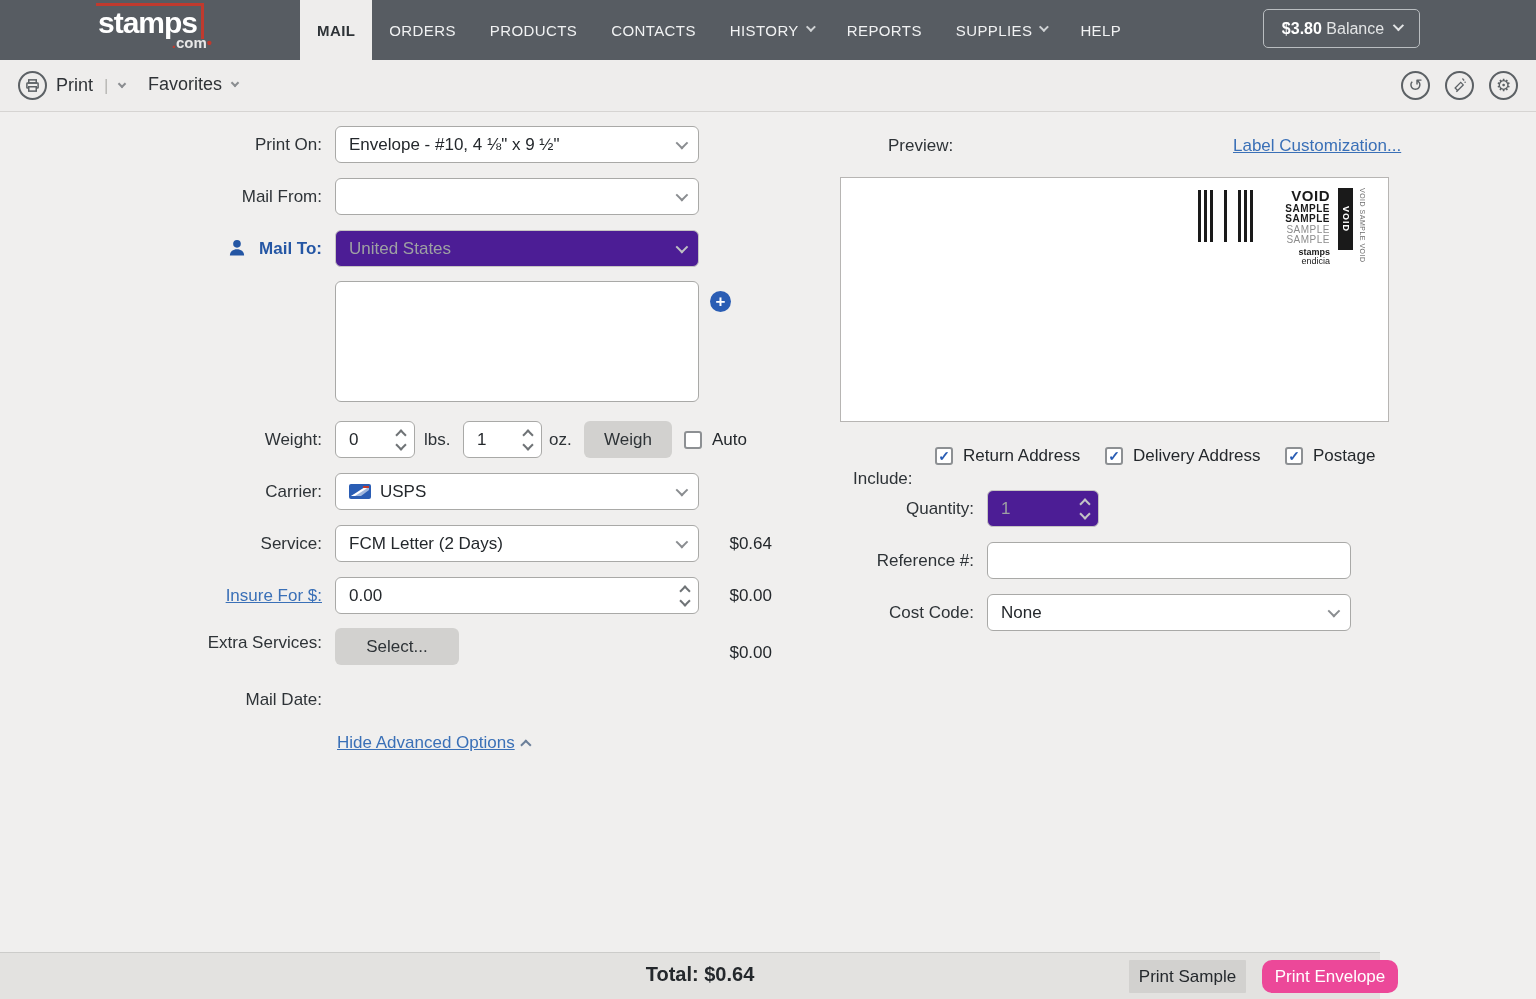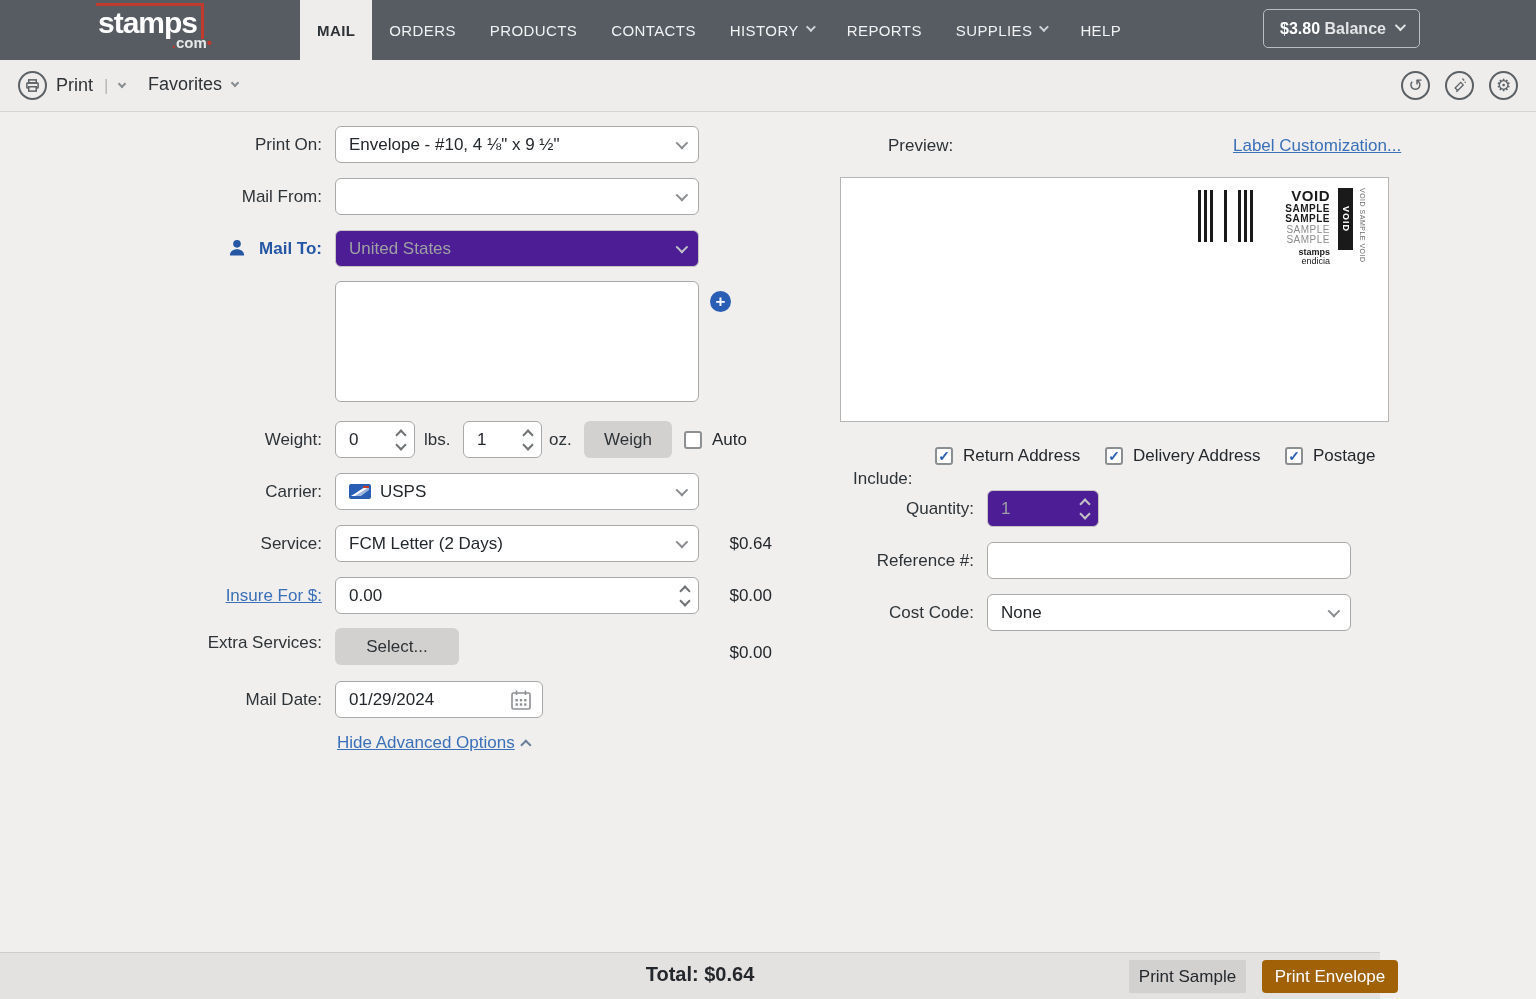--- a/index.html
+++ b/index.html
@@ -14,21 +14,21 @@
   .logo .l1 .redbox { border-top:3px solid #c03a2e; border-right:3px solid #c03a2e; padding:0 4px 0 2px; }
   .logo .l2 { color:#e8e8e8; font-size:15px; font-weight:700; text-align:right; margin-top:-4px; padding-right:14px; }
   .logo .l2 .reddot { color:#c03a2e; }
   .navitems { position:absolute; left:300px; top:0; height:60px; display:flex; }
   .navitem { height:60px; display:flex; align-items:center; gap:7px; padding:0 17px; color:#f1f2f3; font-size:15px; letter-spacing:0.4px; cursor:pointer; }
   .navitem.active { background:#eeedec; color:#2e3337; font-weight:700;text-align:right; }
   .chev { display:inline-block; width:8px; height:8px; border-right:2px solid currentColor; border-bottom:2px solid currentColor; transform:rotate(45deg) translateY(-2px); }
   .navitem .chev { width:7px; height:7px; border-color:#cfd2d4; margin-top:-3px; }
   .balance-btn { position:absolute; left:1263px; top:9px; width:157px; height:39px; border:1px solid #b9bdc0; border-radius:5px; display:flex; align-items:center; justify-content:center; gap:9px; color:#fff; font-size:16px; cursor:pointer; }
   .balance-btn b { font-weight:700; }
-  .balance-btn span.txt2 { color:#e3e5e6; font-weight:700;text-align:center; }
+  .balance-btn span.txt2 { color:#e3e5e6; font-weight:400;text-align:center; }
   .balance-btn .chev { border-color:#e3e5e6; margin-top:-4px; }
 
   
   .toolbar { position:absolute; left:0; top:60px; width:1536px; height:52px; background:#eeedec; border-bottom:1px solid #d6d4d2; }
   .print-group { position:absolute; left:18px; top:11px; display:flex; align-items:center; gap:9px; }
   .icon-circle { width:29px; height:29px; border:2px solid #5c6165; border-radius:50%; display:flex; align-items:center; justify-content:center; color:#5c6165; cursor:pointer; background:transparent; }
   .print-label { font-size:18px; color:#2f3337; cursor:pointer; }
   .vsep { color:#b5b5b3; font-size:17px; padding:0 2px; }
   .minichev { display:inline-block; width:6px; height:6px; border-right:2px solid #8a8d90; border-bottom:2px solid #8a8d90; transform:rotate(45deg); margin-top:-3px; cursor:pointer; }
   .fav-group { position:absolute; left:148px; top:14px; display:flex; align-items:center; gap:10px; cursor:pointer; }
@@ -72,21 +72,21 @@
   .voidstack .brand { font-size:9px; font-weight:700; margin-top:2px; }
   .voidstack .brand2 { font-size:9px; }
   .vstamp { width:15px; height:62px; background:#1a1a1a; display:flex; align-items:center; justify-content:center; margin-left:-24px; }
   .vstamp span { color:#fff; font-size:9px; font-weight:700; transform:rotate(90deg); letter-spacing:1px; white-space:nowrap; }
   .vsidetext { writing-mode:vertical-rl; font-size:7px; color:#6d6d6d; letter-spacing:0.5px; margin-left:-26px; }
 
   
   .footer { position:absolute; left:0; top:952px; width:1380px; height:47px; background:#e3e2e0; border-top:1px solid #ccccca; }
   .total { position:absolute; left:700px; top:10px; transform:translateX(-50%); font-size:20px; font-weight:700; color:#24282c; }
   .btn-sample { position:absolute; left:1129px; top:7px; width:117px; height:33px; background:#d2d1cf; border:none; border-radius:1px; font-family:inherit; font-size:17px; color:#24282c; cursor:pointer; }
-  .btn-envelope { position:absolute; left:1262px; top:7px; width:136px; height:33px; background:#a16207; border:none; border-radius:4px; font-family:inherit; font-size:17px; color:#fff; cursor:pointer; }
+  .btn-envelope { position:absolute; left:1262px; top:7px; width:136px; height:33px; background:#ec4899; border:none; border-radius:10px; font-family:inherit; font-size:17px; color:#fff; cursor:pointer; }
 
   svg { display:block; }
 </style>
 </head>
 <body>
 
 <div class="page">
 
   <div class="topnav">
     <div class="logo">
@@ -240,38 +240,20 @@
         <span class="sc dn"></span>
       </span>
   </div>
   <div class="price" style="left:692px; top:586px;">$0.00</div>
 
   <div class="flabel" style="left:92px; top:633px;">Extra Services:</div>
   <button class="gbtn" style="left:335px; top:628px; width:124px; height:37px;">Select...</button>
   <div class="price" style="left:692px; top:643px;">$0.00</div>
 
   <div class="flabel" style="left:92px; top:690px;">Mail Date:</div>
-  <div class="ctrl" style="left:335px; top:681px; width:208px; cursor:text;">
-    <input class="bare" value="01/29/2024" style="">
-    <span style="position:absolute; right:9px;">
-      <svg width="24" height="24" viewBox="0 0 24 24" fill="none" stroke="#8d9093" stroke-width="1.6">
-        <rect x="3" y="5" width="18" height="16" rx="1.5"></rect>
-          <line x1="7.5" y1="2.5" x2="7.5" y2="7"></line>
-          <line x1="16.5" y1="2.5" x2="16.5" y2="7"></line>
-        <g fill="#8d9093" stroke="none">
-            <rect x="6.5" y="11" width="2.4" height="2.4"></rect>
-            <rect x="10.8" y="11" width="2.4" height="2.4"></rect>
-            <rect x="15.1" y="11" width="2.4" height="2.4"></rect>
-            <rect x="6.5" y="15.3" width="2.4" height="2.4"></rect>
-            <rect x="10.8" y="15.3" width="2.4" height="2.4"></rect>
-            <rect x="15.1" y="15.3" width="2.4" height="2.4"></rect>
-          </g>
-      </svg>
-    </span>
-  </div>
 
   <div style="position:absolute; left:337px; top:733px; display:flex; align-items:center; gap:9px;">
     <span class="link">Hide Advanced Options</span>
     <span style="display:inline-block; width:8px; height:8px; border-right:2px solid #6b7f99; border-bottom:2px solid #6b7f99; transform:rotate(-135deg) translateY(-3px);"></span>
   </div>
 
   <div style="position:absolute; left:888px; top:136px; font-size:17px; color:#2e3337;">Preview:</div>
   <div style="position:absolute; left:1233px; top:136px;"><span class="link">Label Customization...</span></div>
 
   <div class="preview-box">

